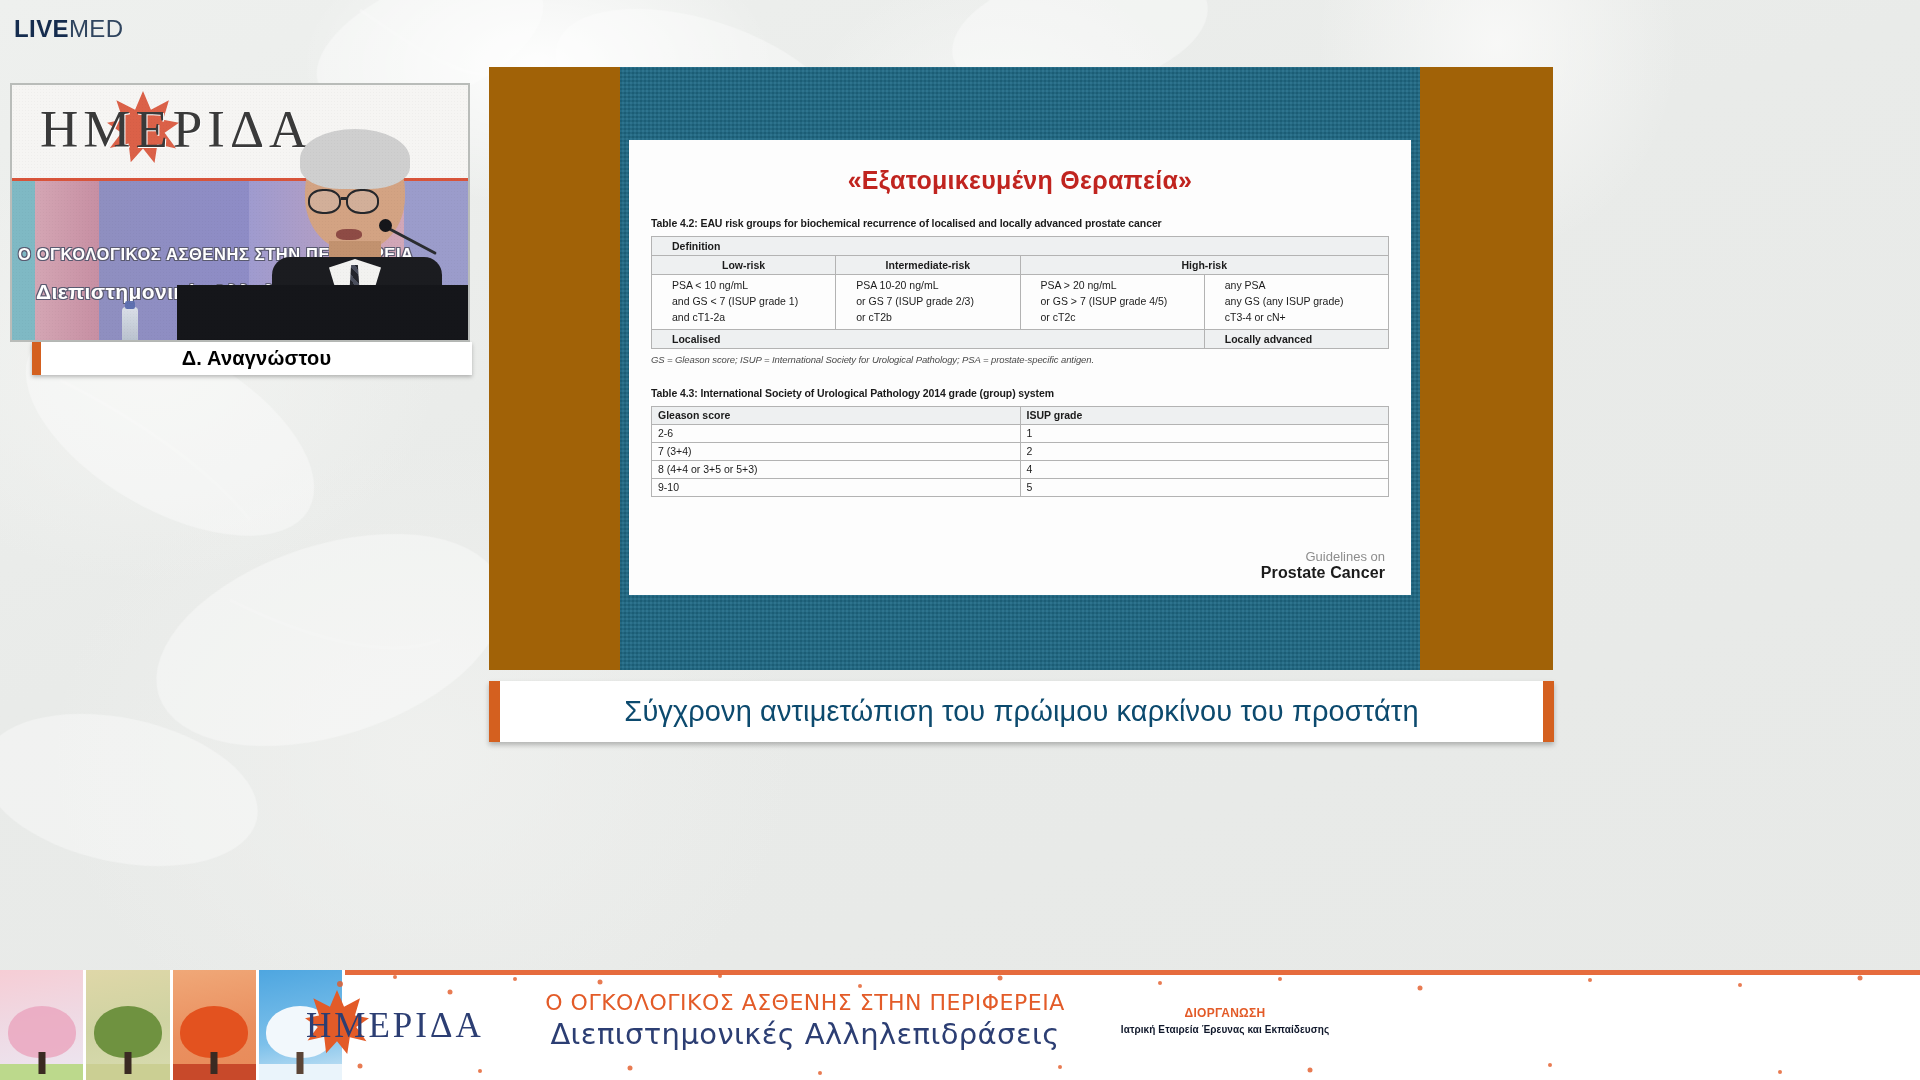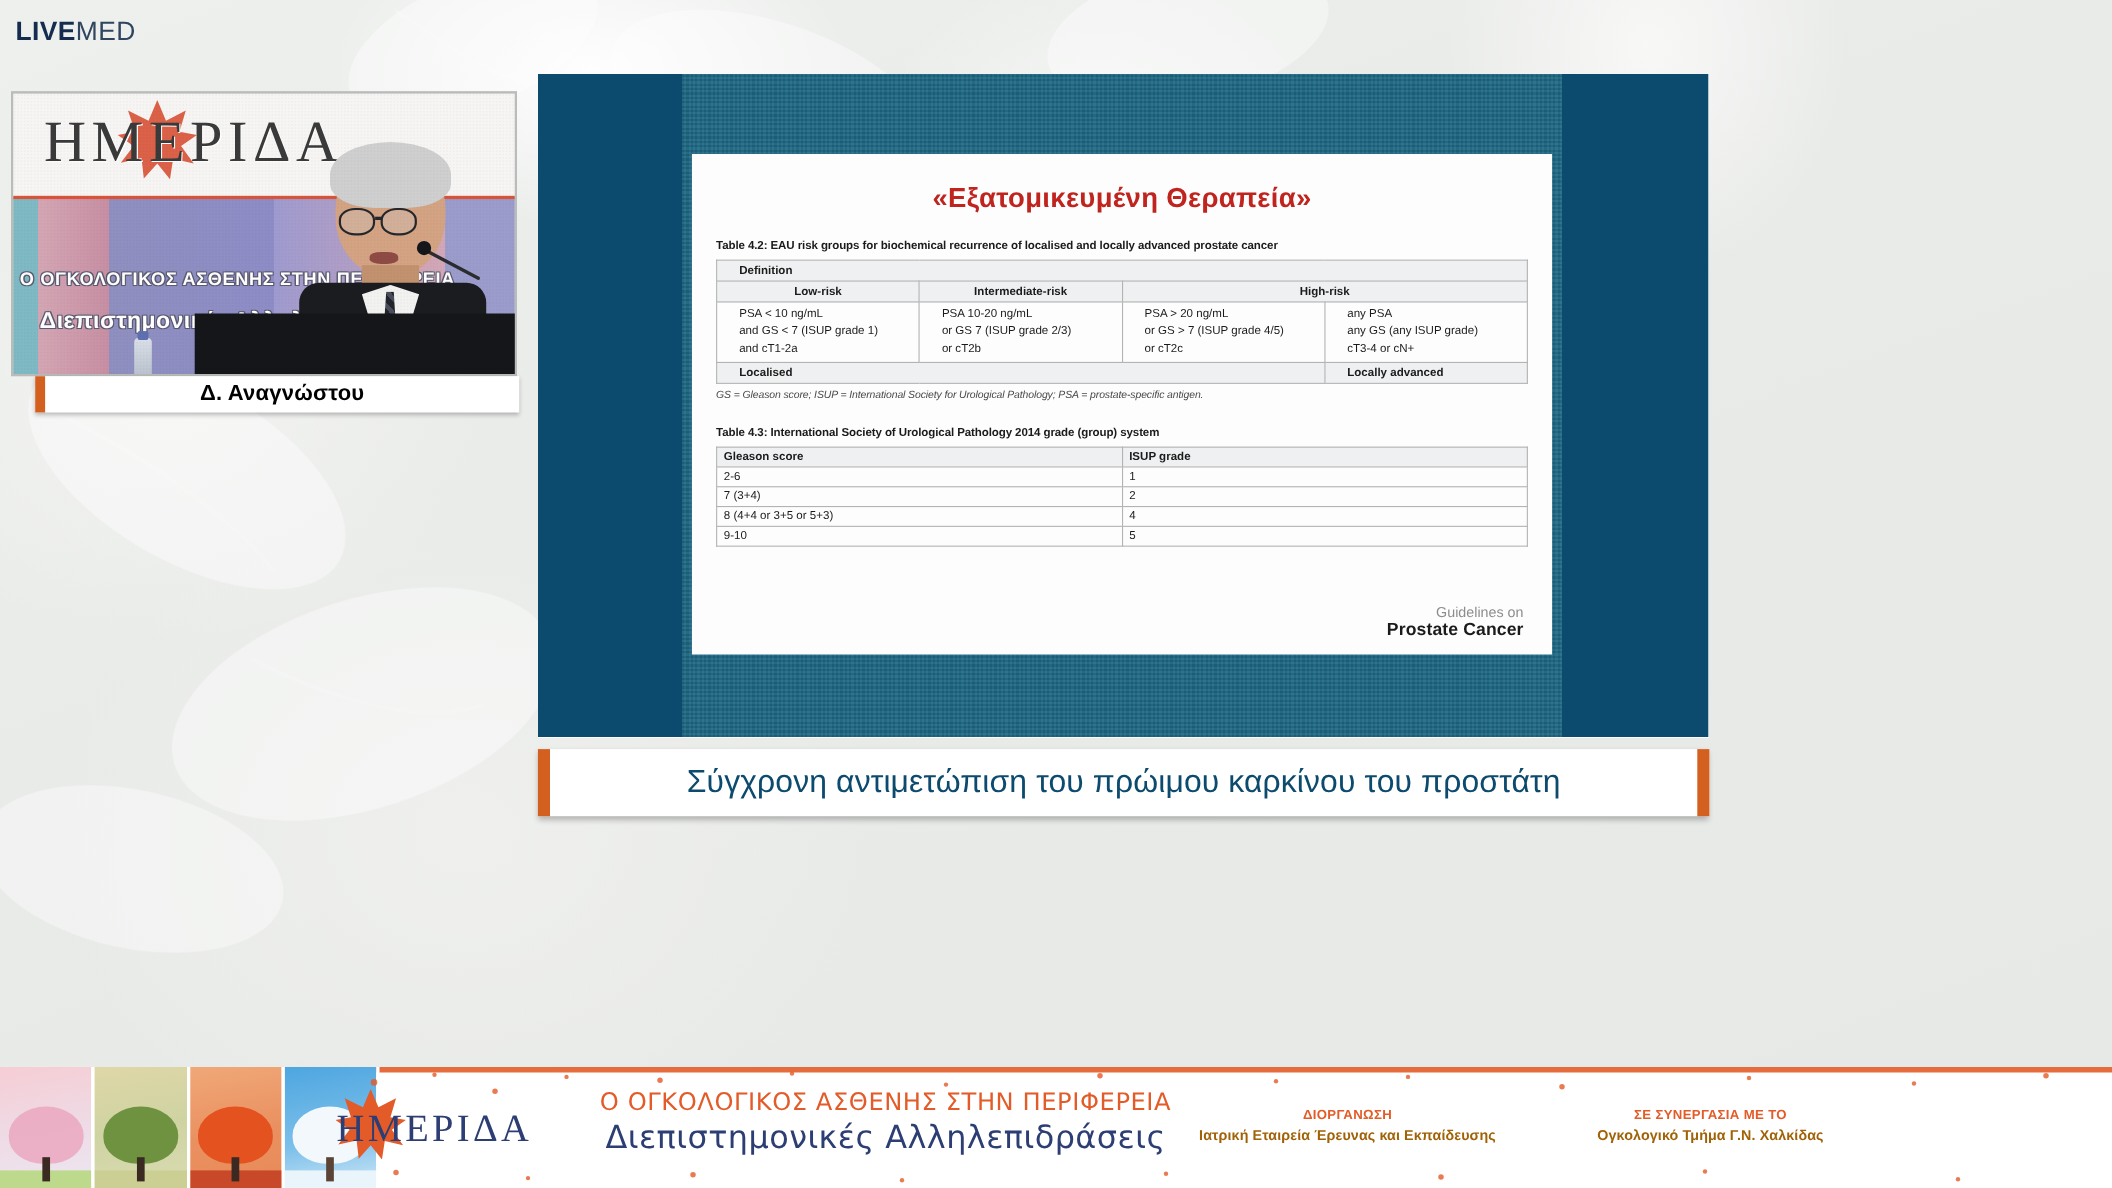--- a/index.html
+++ b/index.html
@@ -168,21 +168,21 @@
     display:flex; align-items:center; justify-content:center;
   }
   #speaker-name-bar .nm{
     font-size:20px; font-weight:bold; color:#000000;
     letter-spacing:.2px;
   }
 
   
   #slide-stage{
     position:absolute; left:489px; top:67px; width:1064px; height:603px;
-    background:#0c4a6e; z-index:4;
+    background:#a16207; z-index:4;
   }
   #slide-inner{
     position:absolute; left:131px; top:0; width:800px; height:603px;
     background:#1f6a86;
     background-image:
       repeating-linear-gradient(0deg, rgba(0,0,0,.07) 0 2px, rgba(255,255,255,.035) 2px 4px),
       repeating-linear-gradient(90deg, rgba(0,0,0,.06) 0 2px, rgba(255,255,255,.03) 2px 4px);
   }
   #slide-white{
     position:absolute; left:9px; top:73px; width:782px; height:455px;
@@ -295,21 +295,21 @@
   }
   .credit{
     position:absolute; top:36px; text-align:center;
   }
   #credit-org{ left:1085px; width:280px; }
   #credit-partner{ left:1400px; width:310px; }
   .credit .ch{
     font-size:12px; font-weight:bold; color:#e35b28; letter-spacing:.3px;
   }
   .credit .cb{
-    font-size:13px; font-weight:bold; color:#a16207; margin-top:4px; letter-spacing:.1px;
+    font-size:10px; font-weight:bold; color:#0f172a; margin-top:4px; letter-spacing:.1px;
   }
   #footer-accent{
     position:absolute; left:300px; top:0; width:1620px; height:5px;
     background:#e35b28; opacity:.9;
   }
   .specks{ position:absolute; pointer-events:none; }
 </style>
 </head>
 <body>
 
@@ -491,24 +491,20 @@
   <div id="footer-center">
     <div class="l1">Ο ΟΓΚΟΛΟΓΙΚΟΣ ΑΣΘΕΝΗΣ ΣΤΗΝ ΠΕΡΙΦΕΡΕΙΑ</div>
     <div class="l2">Διεπιστημονικές Αλληλεπιδράσεις</div>
   </div>
 
   <div class="credit" id="credit-org">
     <div class="ch">ΔΙΟΡΓΑΝΩΣΗ</div>
     <div class="cb">Ιατρική Εταιρεία Έρευνας και Εκπαίδευσης</div>
   </div>
 
-  <div class="credit" id="credit-partner">
-    <div class="ch">ΣΕ ΣΥΝΕΡΓΑΣΙΑ ΜΕ ΤΟ</div>
-    <div class="cb">Ογκολογικό Τμήμα Γ.Ν. Χαλκίδας</div>
-  </div>
 
   <svg class="specks" style="left:300px;top:0;width:1620px;height:110px" viewBox="0 0 1620 110">
     <g fill="#e35b28" opacity=".8">
       <circle cx="40" cy="14" r="3"></circle>
         <circle cx="95" cy="7" r="2"></circle>
         <circle cx="150" cy="22" r="2.5"></circle>
       <circle cx="215" cy="9" r="2"></circle>
         <circle cx="300" cy="12" r="2.5"></circle>
         <circle cx="420" cy="6" r="2"></circle>
       <circle cx="560" cy="16" r="2"></circle>

